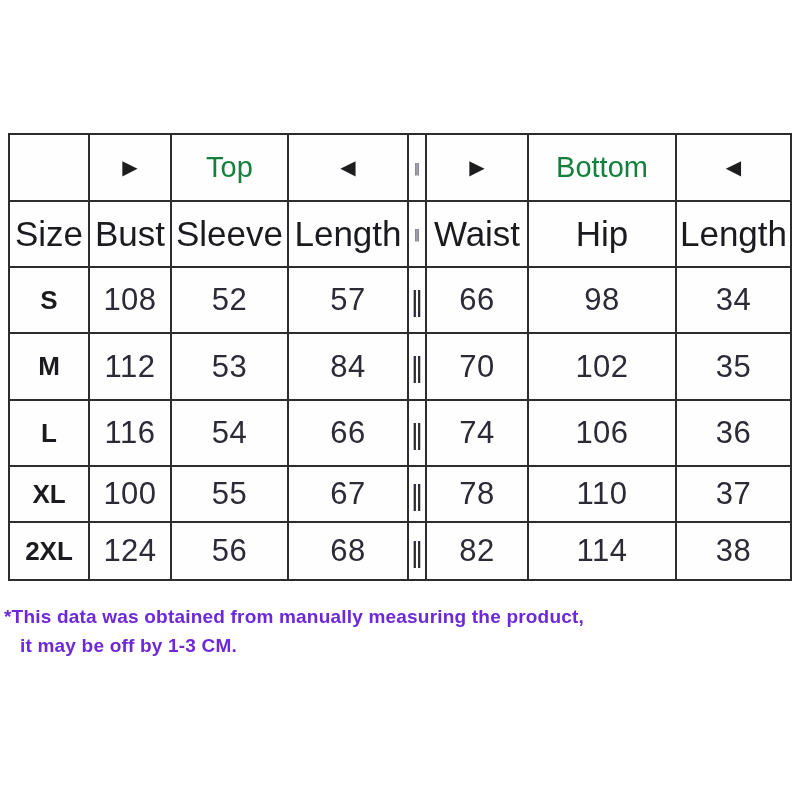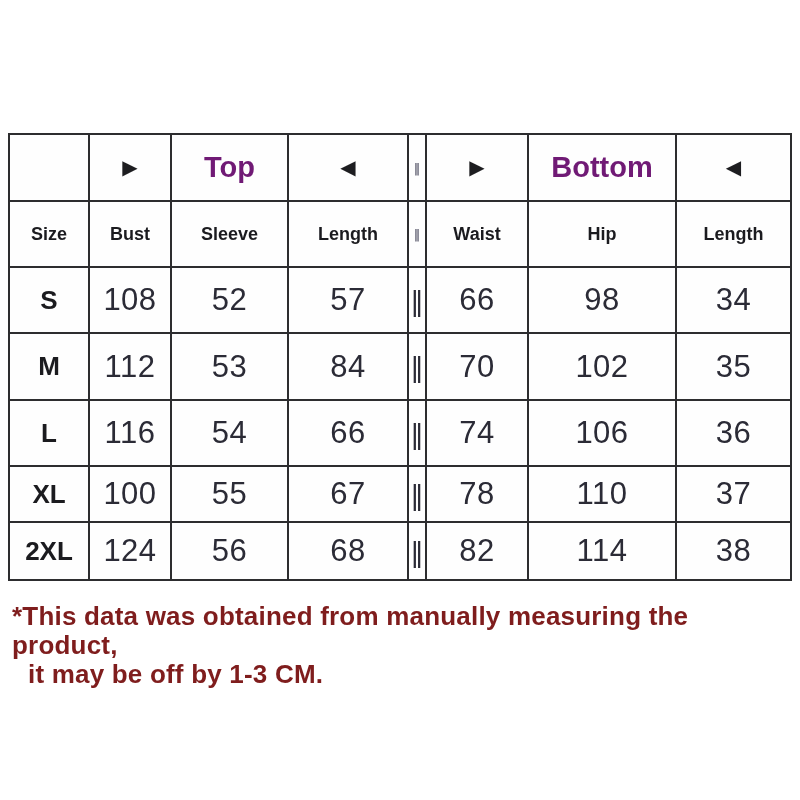--- a/index.html
+++ b/index.html
@@ -24,27 +24,27 @@
   }
   table.size-chart td {
     border: 2px solid #2d2d2f;
     background: #fefefe;
     text-align: center;
     vertical-align: middle;
     padding: 0;
     overflow: hidden;
   }
   .group-label {
-    font-weight: bold;
+    font-weight: normal;
     font-size: 29px;
-    color: #701a75;
+    color: #15803d;
   }
   .col-header {
-    font-weight: bold;
-    font-size: 18px;
+    font-weight: normal;
+    font-size: 35px;
     color: #1b1b1f;
   }
   .size-label {
     font-weight: bold;
     font-size: 26px;
     color: #1b1b1f;
   }
   .num {
     font-size: 31px;
     font-weight: normal;
@@ -59,26 +59,26 @@
   }
   .bar-glyph {
     font-family: "DejaVu Sans", sans-serif;
     color: #3d3d52;
     line-height: 1;
   }
   .bar-small { font-size: 13px; }
   .bar-large { font-size: 27px; color: #2b2b36; }
   .footnote {
     position: absolute;
-    left: 12px;
+    left: 4px;
     top: 602px;
     font-weight: bold;
-    font-size: 26px;
+    font-size: 19px;
     line-height: 29px;
-    color: #7f1d1d;
+    color: #6d28d9;
     letter-spacing: 0.2px;
   }
   .footnote .line2 { padding-left: 16px; }
 </style>
 </head>
 <body>
 
 <div class="stage">
 
   <table class="size-chart">

